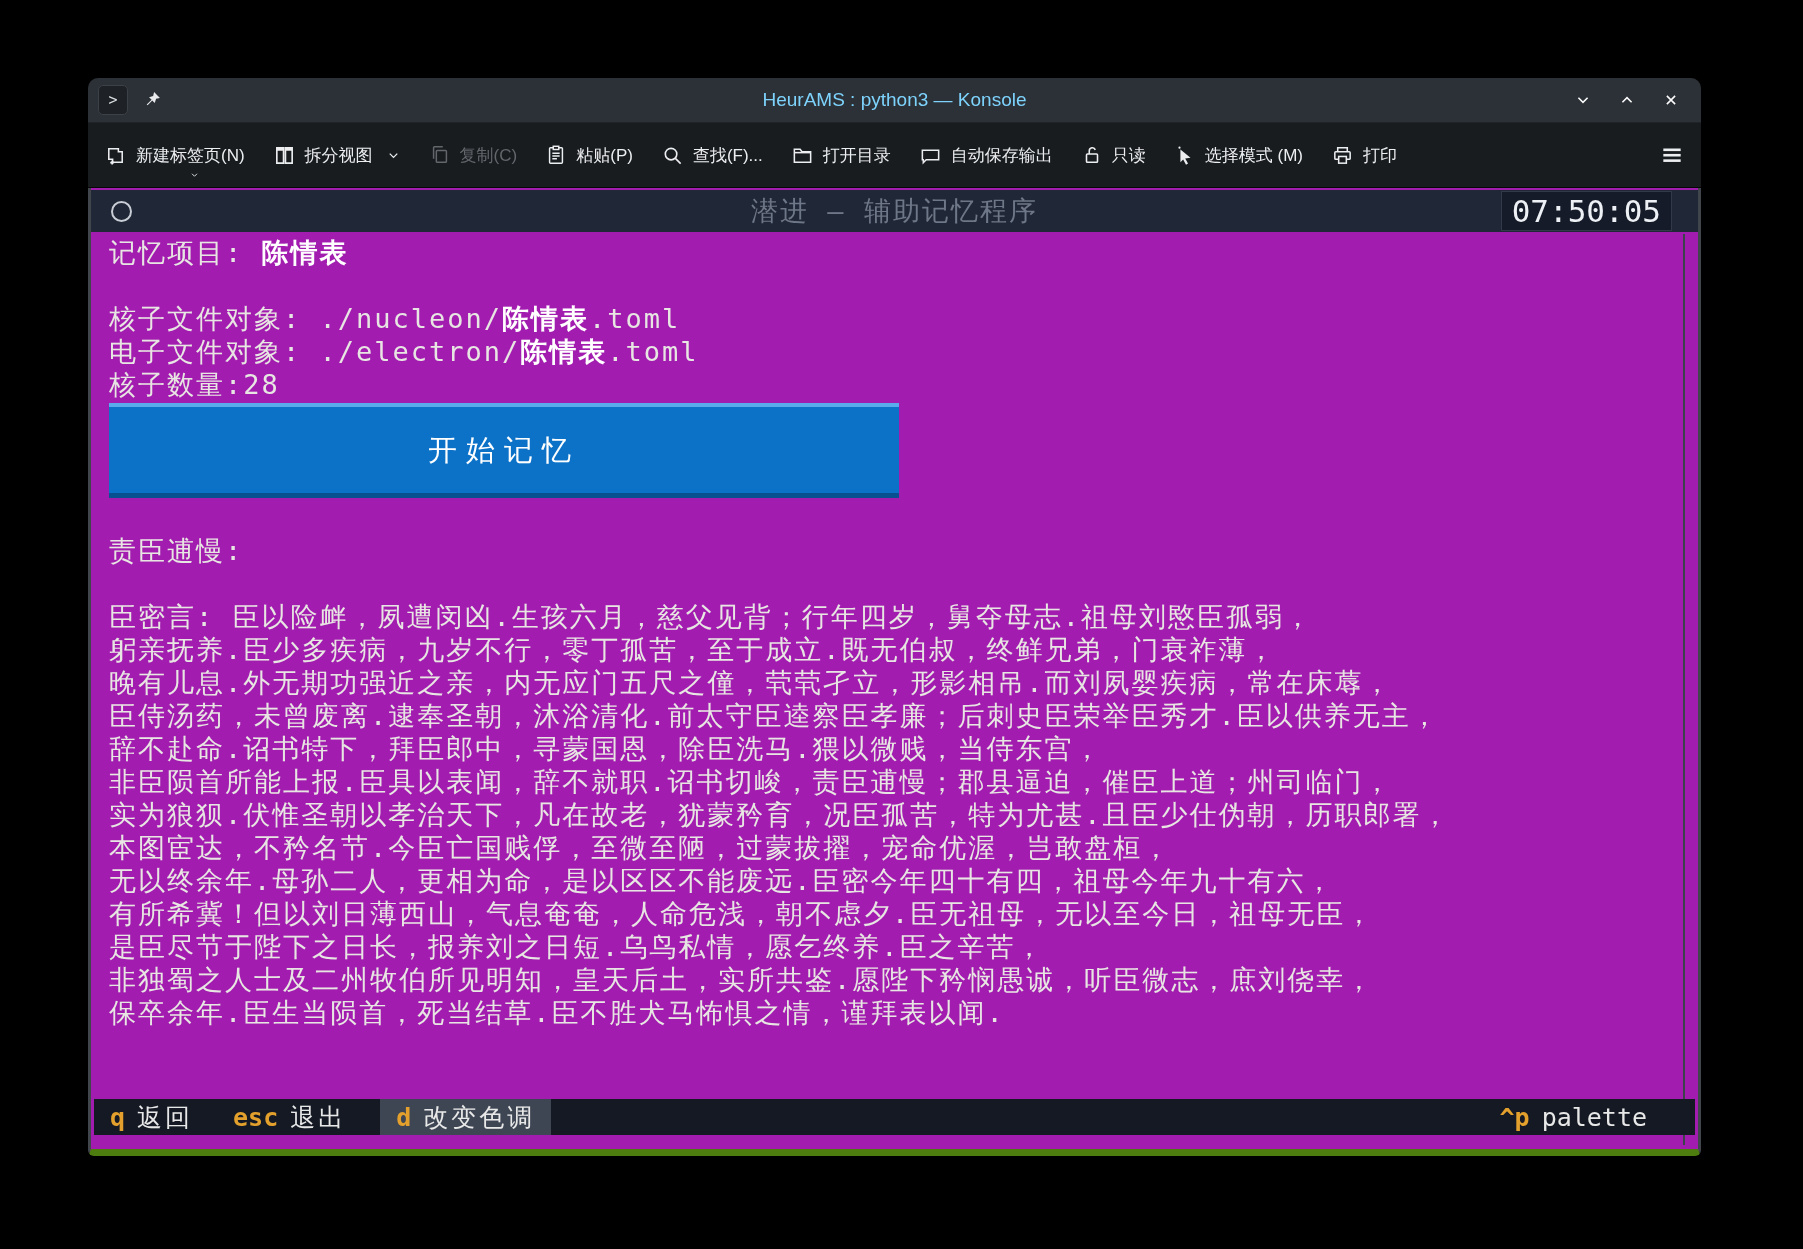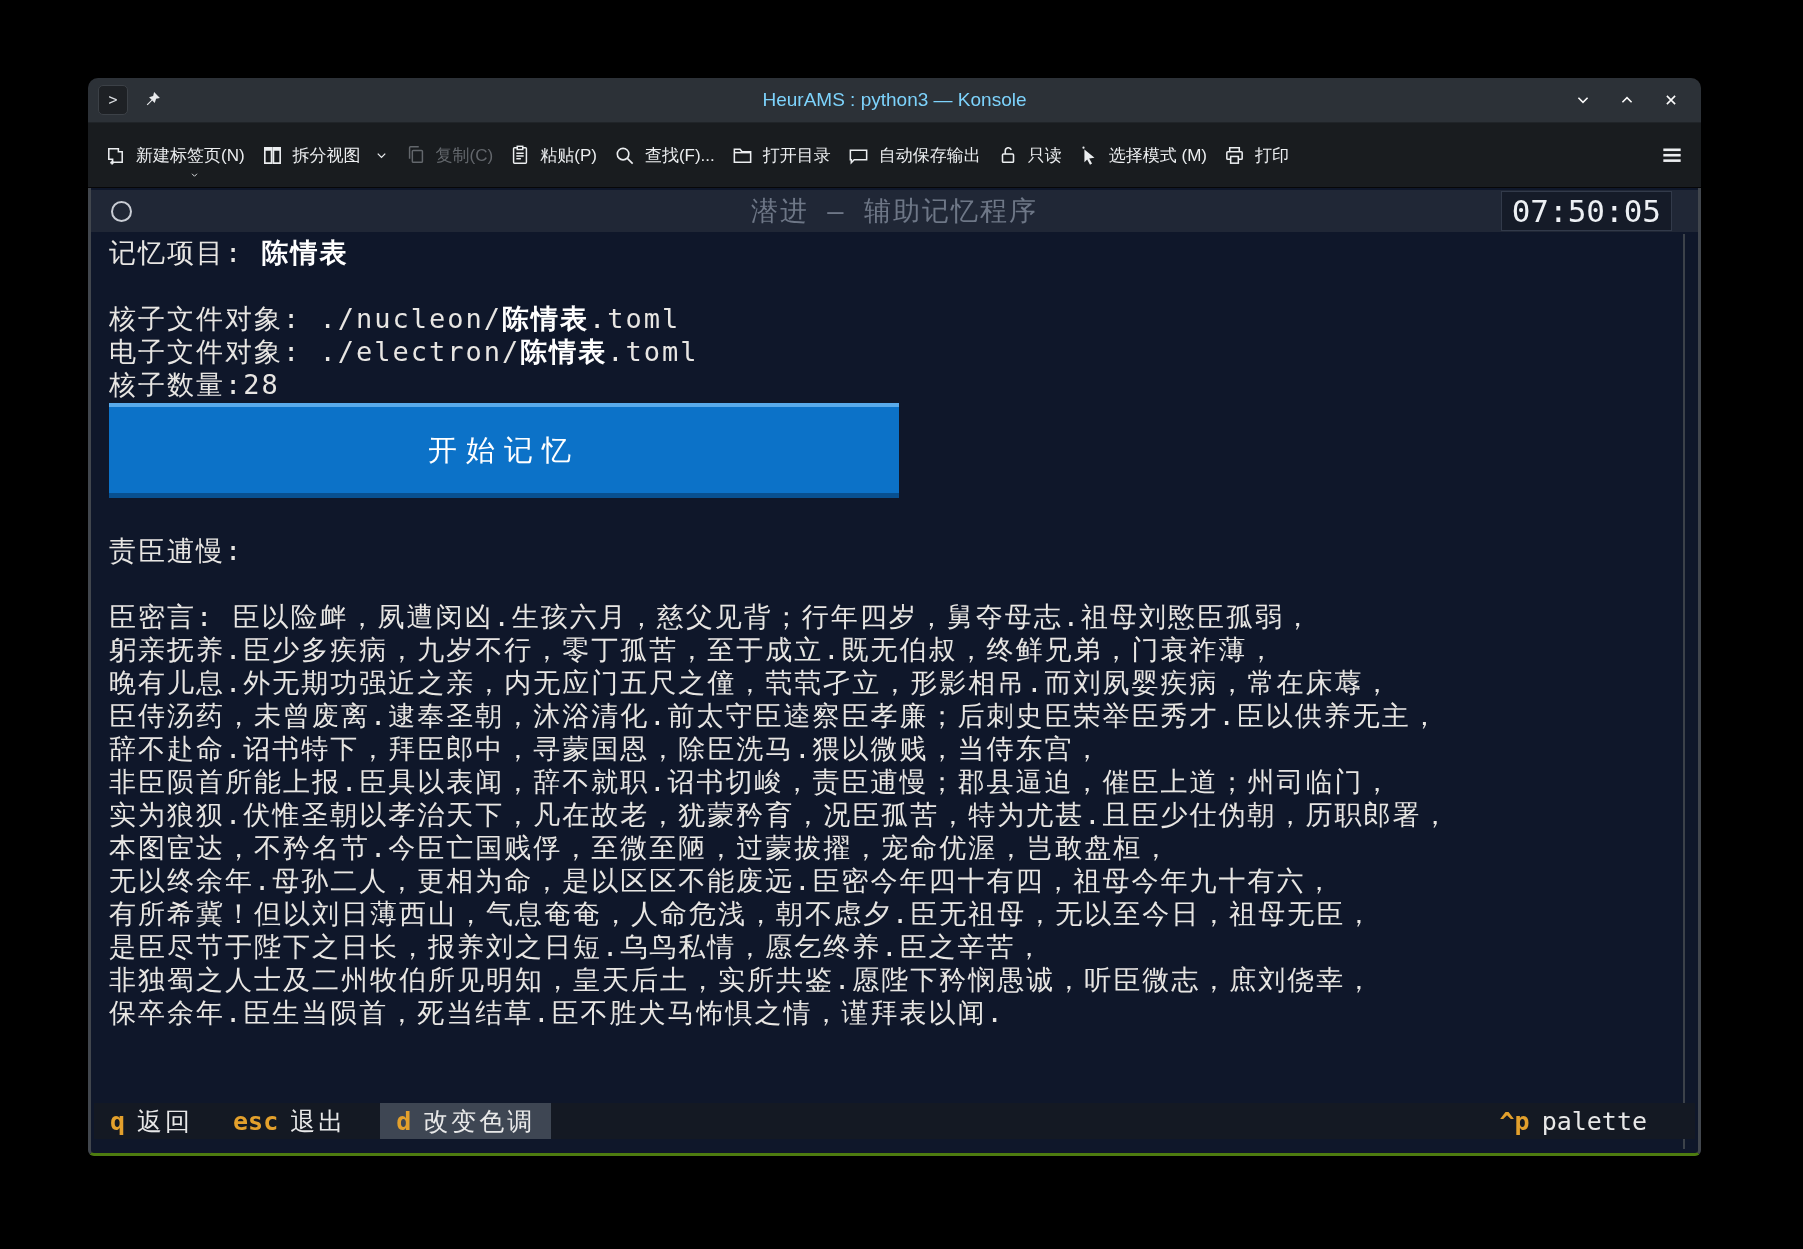--- a/index.html
+++ b/index.html
@@ -12,29 +12,29 @@
   .app-icon{width:28px;height:28px;margin-left:10px;background:#1e2125;border:1px solid #3c4147;
     border-radius:5px;color:#d9dcdf;font-family:"DejaVu Sans Mono",monospace;font-size:15px;
     display:flex;align-items:center;justify-content:center;}
   .pin{margin-left:14px;display:flex;align-items:center;}
   .wtitle{position:absolute;left:0;right:0;text-align:center;color:#7dd3fc;font-size:19px;pointer-events:none;}
   .winbtns{margin-left:auto;display:flex;align-items:center;gap:20px;margin-right:18px;}
   .winbtn{display:flex;align-items:center;justify-content:center;width:24px;height:24px;}
   svg{display:block}
   
   .toolbar{position:absolute;left:0;top:45px;right:0;height:65px;background:#191c1f;
-    display:flex;align-items:center;gap:16px;padding:0 16px;border-bottom:1px solid #070708;box-sizing:border-box;}
+    display:flex;align-items:center;gap:28px;padding:0 16px;border-bottom:1px solid #070708;box-sizing:border-box;}
   .tbtn{display:flex;align-items:center;gap:9px;color:#eceef0;font-size:17px;white-space:nowrap;position:relative;}
   .tbtn.disabled{color:#63676c;}
   .tbtn .chev{margin-left:4px;}
   .subchev{position:absolute;left:60%;bottom:-13px;}
   .hamburger{margin-left:auto;}
   
-  .terminal{position:absolute;left:0;top:110px;right:0;bottom:0;background:#0f172a;
-    border-left:3px solid #41464d;border-right:3px solid #41464d;border-bottom:3px solid #4d7c0f;
+  .terminal{position:absolute;left:0;top:110px;right:0;bottom:0;background:#a21caf;
+    border-left:3px solid #41464d;border-right:3px solid #41464d;border-bottom:7px solid #4d7c0f;
     border-radius:0 0 6px 6px;font-family:"DejaVu Sans Mono",monospace;box-sizing:border-box;padding-left:33px;}
   .tui-header{position:absolute;left:0;top:2px;right:0;height:42px;background:#202736;
     display:flex;align-items:center;}
   .tui-circle{width:17px;height:17px;border:2.5px solid #c9cdd5;border-radius:50%;margin-left:20px;}
   .tui-title{position:absolute;left:0;right:0;text-align:center;color:#6e7787;font-size:27px;letter-spacing:2px;pointer-events:none;}
   .tui-clock{margin-left:auto;margin-right:26px;background:#151b28;border:1px solid #323a4a;
     color:#edf0f4;font-size:31px;padding:1px 10px;}
   .content{position:absolute;left:18px;right:30px;top:48px;color:#e8e6e3;font-size:27px;
     line-height:33px;letter-spacing:2px;white-space:nowrap;}
   .content b{color:#ffffff;font-weight:bold;margin-top:32px;}

